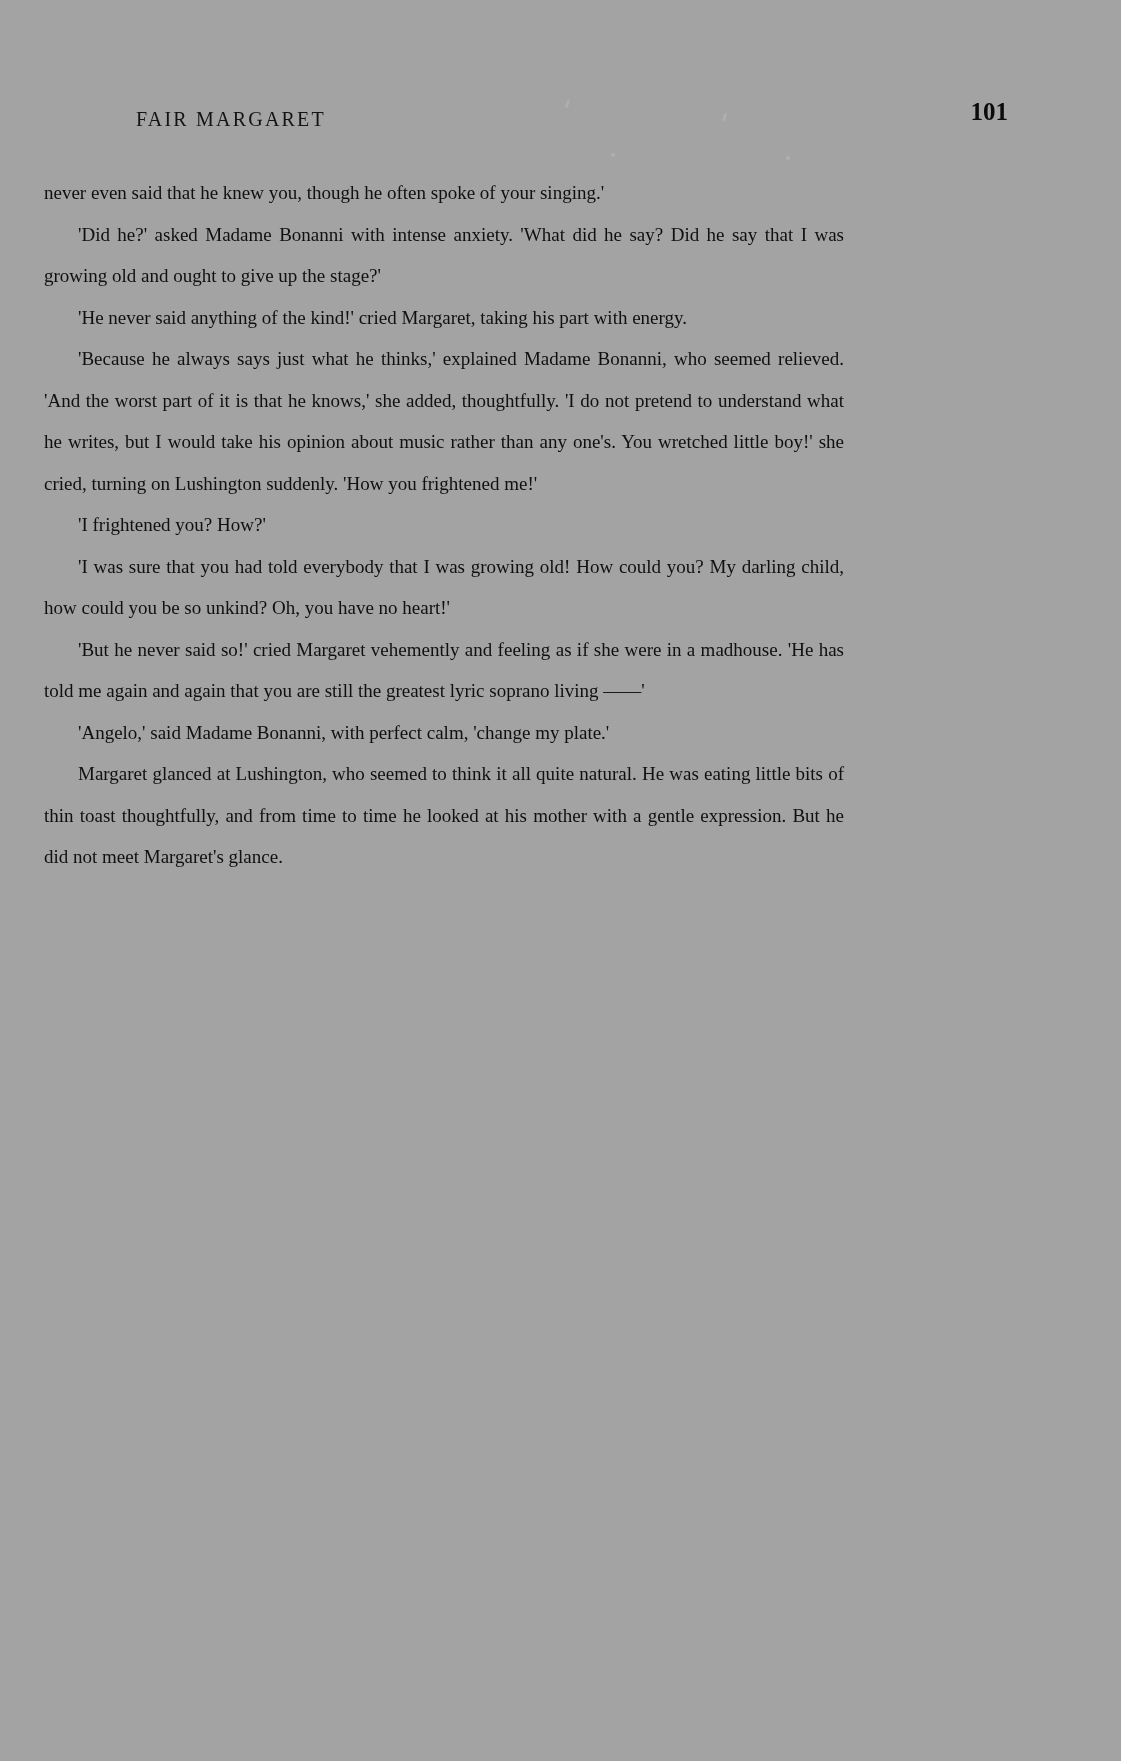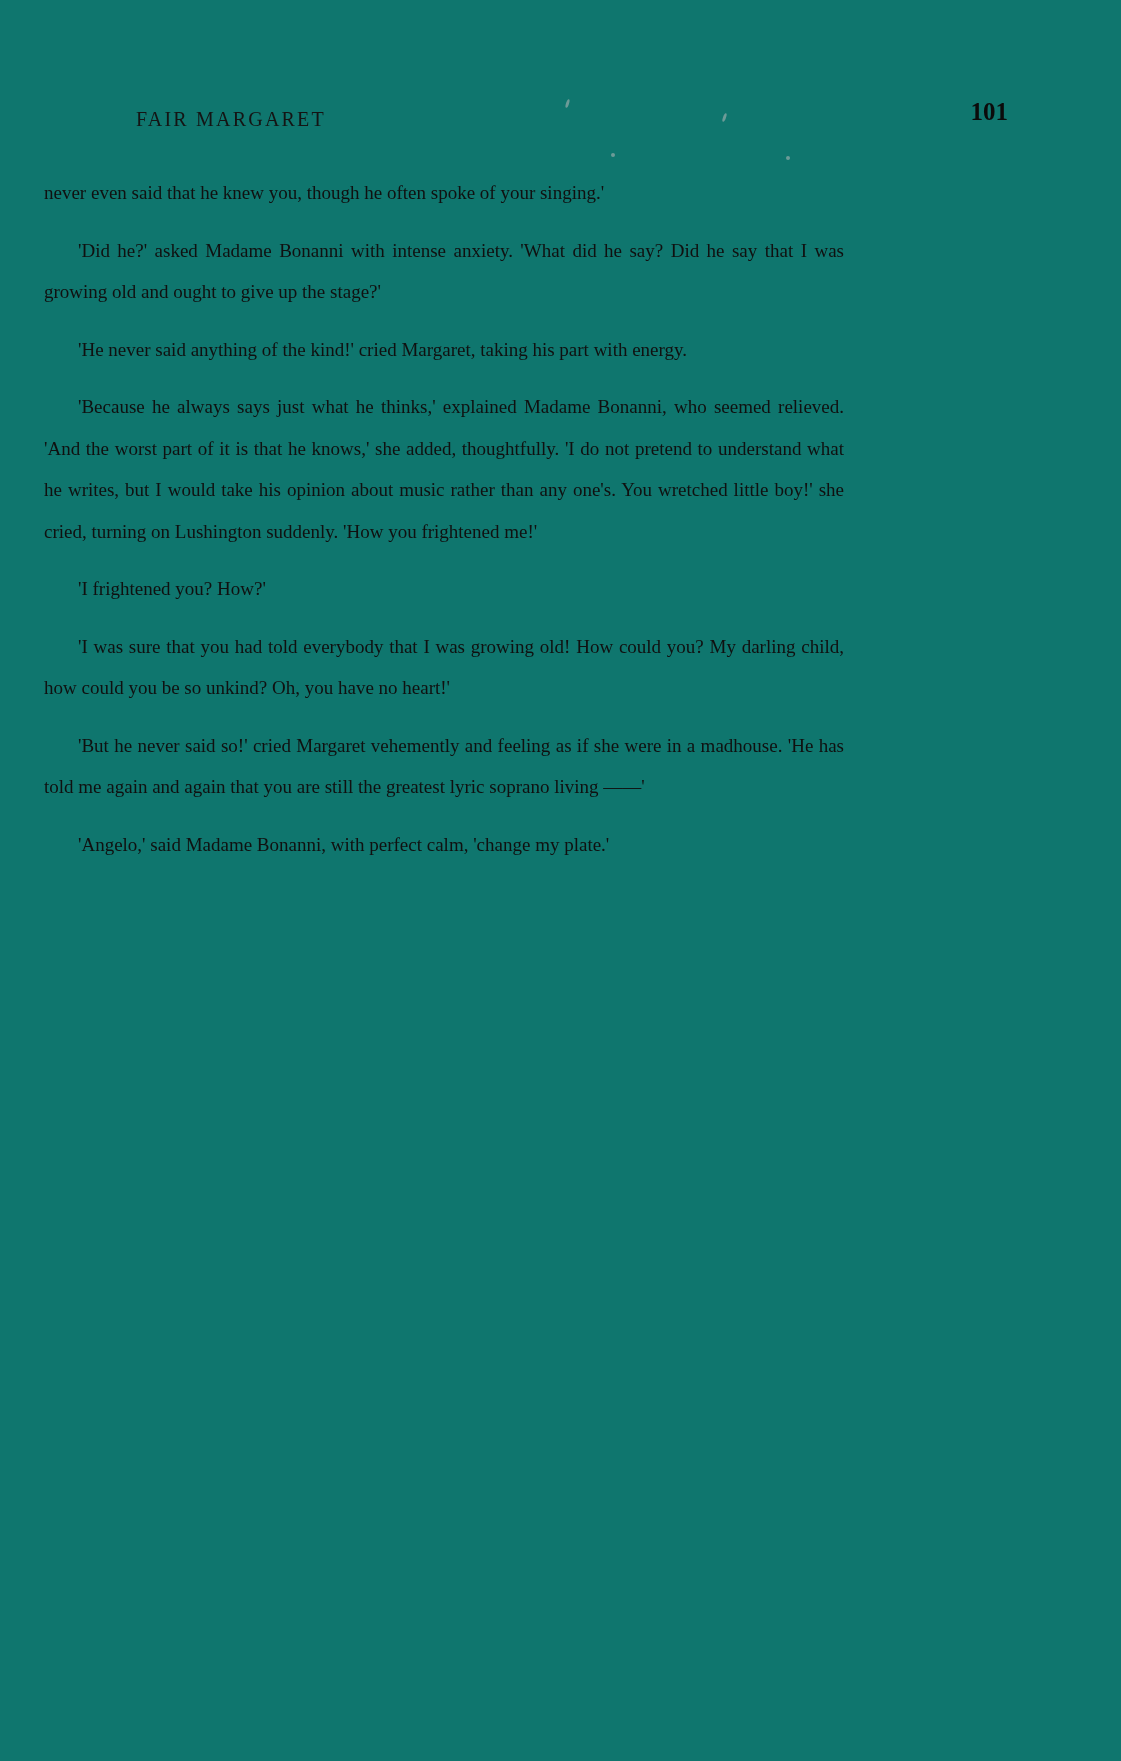--- a/index.html
+++ b/index.html
@@ -13,21 +13,21 @@
     position: relative;
     font-family: "Liberation Serif", serif;
     color: #0d0d0d;
     overflow: hidden;
   }
   .page {
     position: absolute;
     top: 0; left: 0;
     width: 1121px;
     height: 1761px;
-    background: #0f766e;
+    background: #a3a3a3;
   }
   .header {
     position: absolute;
     top: 104px;
     left: 118px;
     width: 890px;
     height: 34px;
   }
   .running-head {
     position: absolute;
@@ -58,21 +58,20 @@
     text-align: justify;
     text-justify: inter-word;
     color: #101010;
   }
   .body-text p {
     margin: 0;
     text-indent: 0;
   }
   .body-text p.indent {
     text-indent: 34px;
-    margin-top: 16px;
   }
   
   .speck {
     position: absolute;
     background: #b9b9b9;
     border-radius: 50%;
     opacity: .55;
   }
 </style>
 </head>
@@ -87,19 +86,20 @@
 
   <div class="body-text">
     <p>never even said that he knew you, though he often spoke of your singing.'</p>
     <p class="indent">'Did he?' asked Madame Bonanni with intense anxiety.   'What did he say?  Did he say that I was growing old and ought to give up the stage?'</p>
     <p class="indent">'He never said anything of the kind!' cried Margaret, taking his part with energy.</p>
     <p class="indent">'Because he always says just what he thinks,' explained Madame Bonanni, who seemed relieved.   'And the worst part of it is that he knows,' she added, thoughtfully.   'I do not pretend to understand what he writes, but I would take his opinion about music rather than any one's.   You wretched little boy!' she cried, turning on Lushington suddenly.   'How you frightened me!'</p>
     <p class="indent">'I frightened you?   How?'</p>
     <p class="indent">'I was sure that you had told everybody that I was growing old!  How could you?   My darling child, how could you be so unkind?   Oh, you have no heart!'</p>
     <p class="indent">'But he never said so!' cried Margaret vehemently and feeling as if she were in a madhouse.   'He has told me again and again that you are still the greatest lyric soprano living ——'</p>
     <p class="indent">'Angelo,' said Madame Bonanni, with perfect calm, 'change my plate.'</p>
+    <p class="indent">Margaret glanced at Lushington, who seemed to think it all quite natural.   He was eating little bits of thin toast thoughtfully, and from time to time he looked at his mother with a gentle expression.   But he did not meet Margaret's glance.</p>
   </div>
 
   <div class="speck" style="left:566px;top:99px;width:3px;height:9px;transform:rotate(18deg);"></div>
   <div class="speck" style="left:723px;top:113px;width:3px;height:9px;transform:rotate(20deg);"></div>
   <div class="speck" style="left:611px;top:153px;width:4px;height:4px;"></div>
   <div class="speck" style="left:786px;top:156px;width:4px;height:4px;"></div>
 </div>
 
 </body></html>

